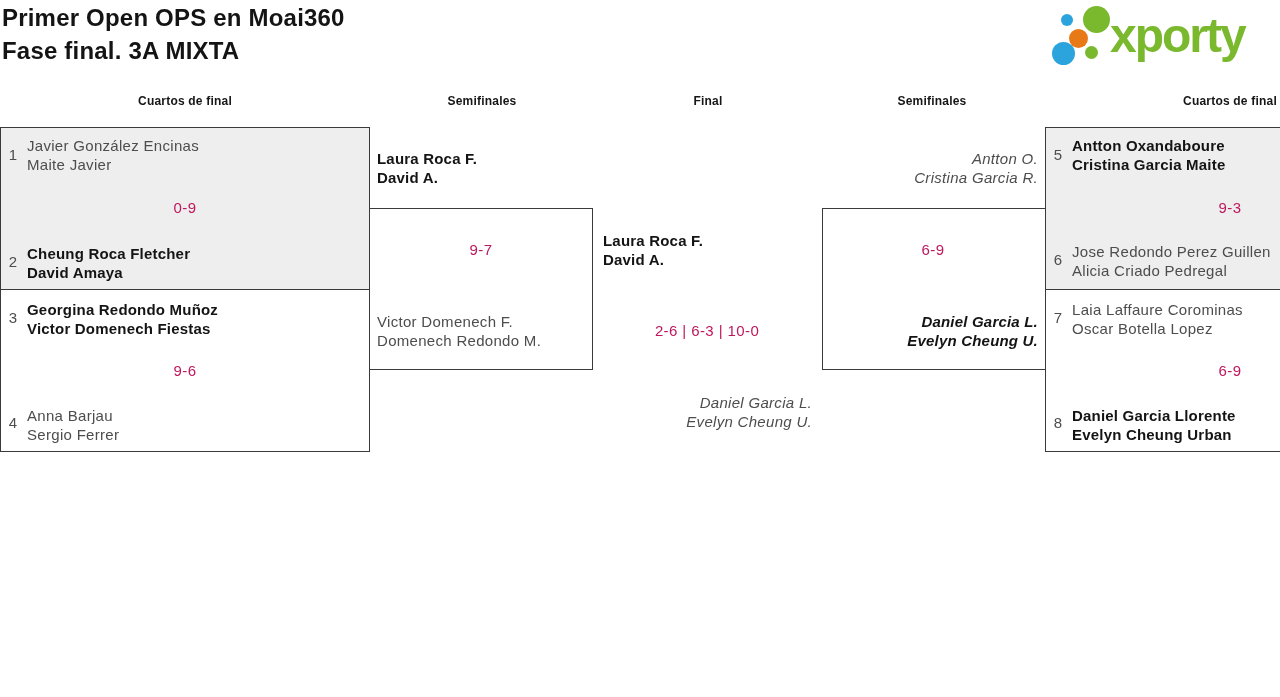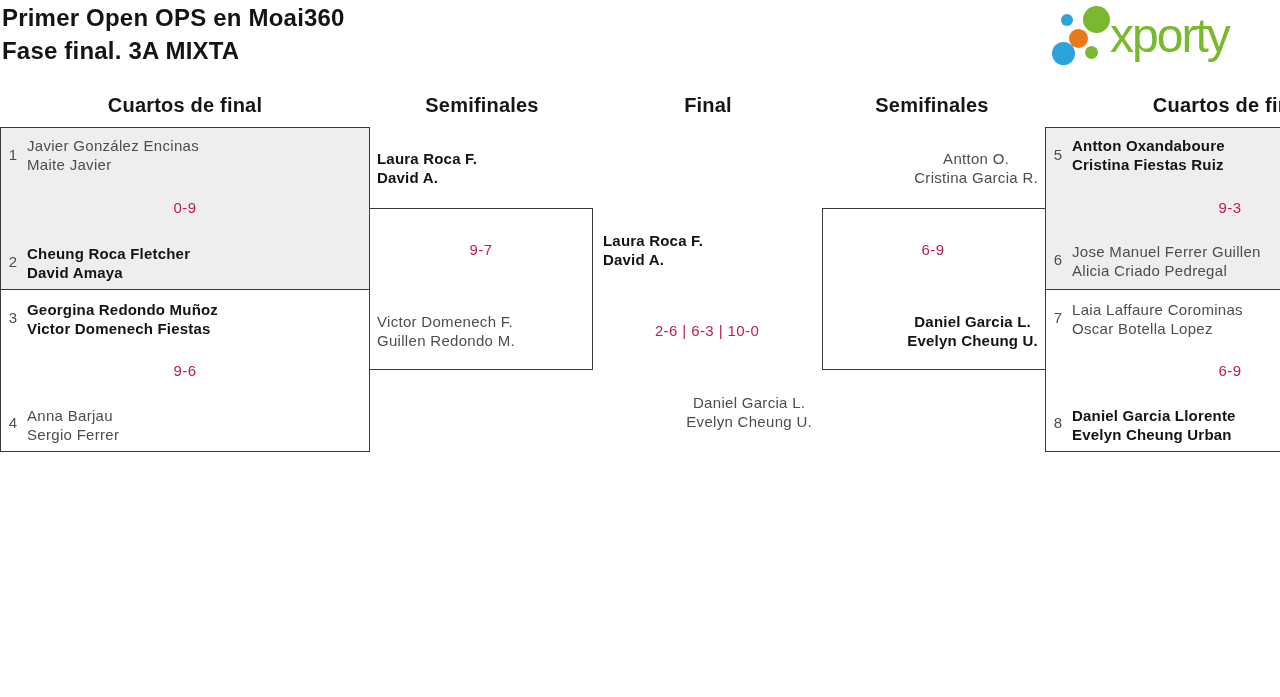--- a/index.html
+++ b/index.html
@@ -11,33 +11,33 @@
   .title { position:absolute; left:2px; top:1px; font-size:24px; font-weight:700;
            line-height:33px; color:#141414; letter-spacing:0.2px; }
 
   .logo { position:absolute; left:1048px; top:4px; width:232px; height:66px; }
   .dot { position:absolute; border-radius:50%; }
   .dot-blue-sm   { left:13px;   top:10px;   width:12px; height:12px; background:#2ba3dc; }
   .dot-green-lg  { left:35px;   top:2px;    width:27px; height:27px; background:#7ab82e; }
   .dot-orange    { left:21px;   top:25px;   width:19px; height:19px; background:#e87917; }
   .dot-blue-lg   { left:4px;    top:38px;   width:23px; height:23px; background:#2ba3dc; }
   .dot-green-sm  { left:37px;   top:42px;   width:13px; height:13px; background:#7ab82e; }
-  .wordmark { position:absolute; left:62px; top:2px; font-size:48px; font-weight:400;
+  .wordmark { position:absolute; left:62px; top:2px; font-size:48px; font-weight:700;
               color:#7ab82e; letter-spacing:-2px; line-height:60px; }
 
   .round-header { position:absolute; top:94px; transform:translateX(-50%); white-space:nowrap;
-                  font-size:20px; font-weight:700; color:#161616; letter-spacing:0.2px; }
+                  font-size:12px; font-weight:700; color:#161616; letter-spacing:0.2px; }
 
   .box { position:absolute; border:1px solid #3a3a3a; background:#ffffff; }
   .box.alt { background:#eeeeee; }
 
   .team { position:absolute; font-size:15px; line-height:19px; letter-spacing:0.3px;
           color:#4d4d4d; white-space:nowrap; }
   .team.winner { font-weight:700; color:#141414; letter-spacing:0.2px; }
-  .team.r { text-align:center; }
+  .team.r { text-align:right;font-style:italic; }
 
   .seed { position:absolute; width:18px; text-align:center; font-size:15px; line-height:19px;
           color:#4d4d4d; }
 
   .score { position:absolute; transform:translateX(-50%); font-size:15px; line-height:19px;
            color:#be185d; letter-spacing:0.4px; white-space:nowrap; }
 </style>
 </head>
 <body>
 
@@ -95,21 +95,21 @@
       <div>Sergio Ferrer</div>
     </div>
 
     <div class="team winner" style="left:377px; top:149px;">
       <div>Laura Roca F.</div>
       <div>David A.</div>
     </div>
     <div class="score" style="left:481px; top:240px;">9-7</div>
     <div class="team" style="left:377px; top:312px;">
       <div>Victor Domenech F.</div>
-      <div>Guillen Redondo M.</div>
+      <div>Domenech Redondo M.</div>
     </div>
 
     <div class="team winner" style="left:603px; top:231px;">
       <div>Laura Roca F.</div>
       <div>David A.</div>
     </div>
     <div class="score" style="left:707px; top:321px;">2-6 | 6-3 | 10-0</div>
     <div class="team r" style="right:603px; top:393px;">
       <div>Daniel Garcia L.</div>
       <div>Evelyn Cheung U.</div>
@@ -121,26 +121,26 @@
     </div>
     <div class="score" style="left:933px; top:240px;">6-9</div>
     <div class="team winner r" style="right:377px; top:312px;">
       <div>Daniel Garcia L.</div>
       <div>Evelyn Cheung U.</div>
     </div>
 
     <div class="seed" style="left:1049px; top:145px;">5</div>
     <div class="team winner" style="left:1072px; top:136px;">
       <div>Antton Oxandaboure</div>
-      <div>Cristina Fiestas Ruiz</div>
+      <div>Cristina Garcia Maite</div>
     </div>
     <div class="score" style="left:1230px; top:198px;">9-3</div>
     <div class="seed" style="left:1049px; top:250px;">6</div>
     <div class="team" style="left:1072px; top:242px;">
-      <div>Jose Manuel Ferrer Guillen</div>
+      <div>Jose Redondo Perez Guillen</div>
       <div>Alicia Criado Pedregal</div>
     </div>
 
     <div class="seed" style="left:1049px; top:308px;">7</div>
     <div class="team" style="left:1072px; top:300px;">
       <div>Laia Laffaure Corominas</div>
       <div>Oscar Botella Lopez</div>
     </div>
     <div class="score" style="left:1230px; top:361px;">6-9</div>
     <div class="seed" style="left:1049px; top:413px;">8</div>

